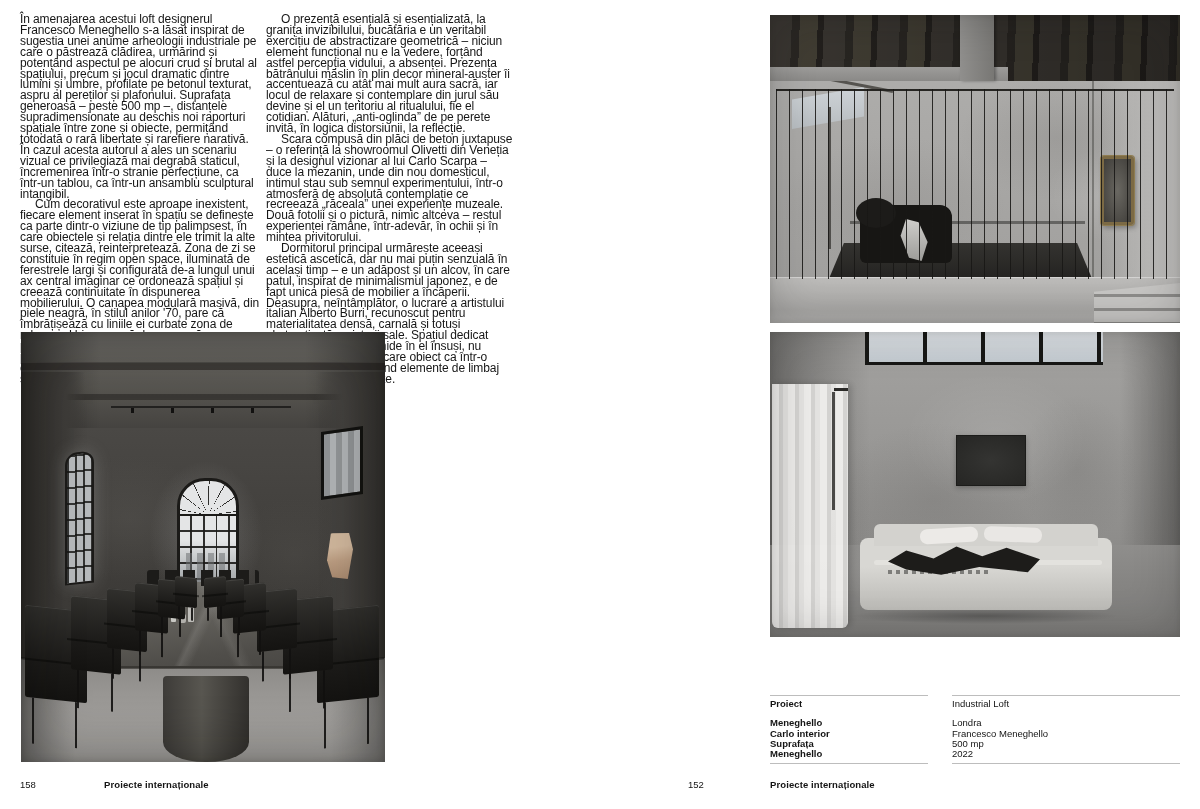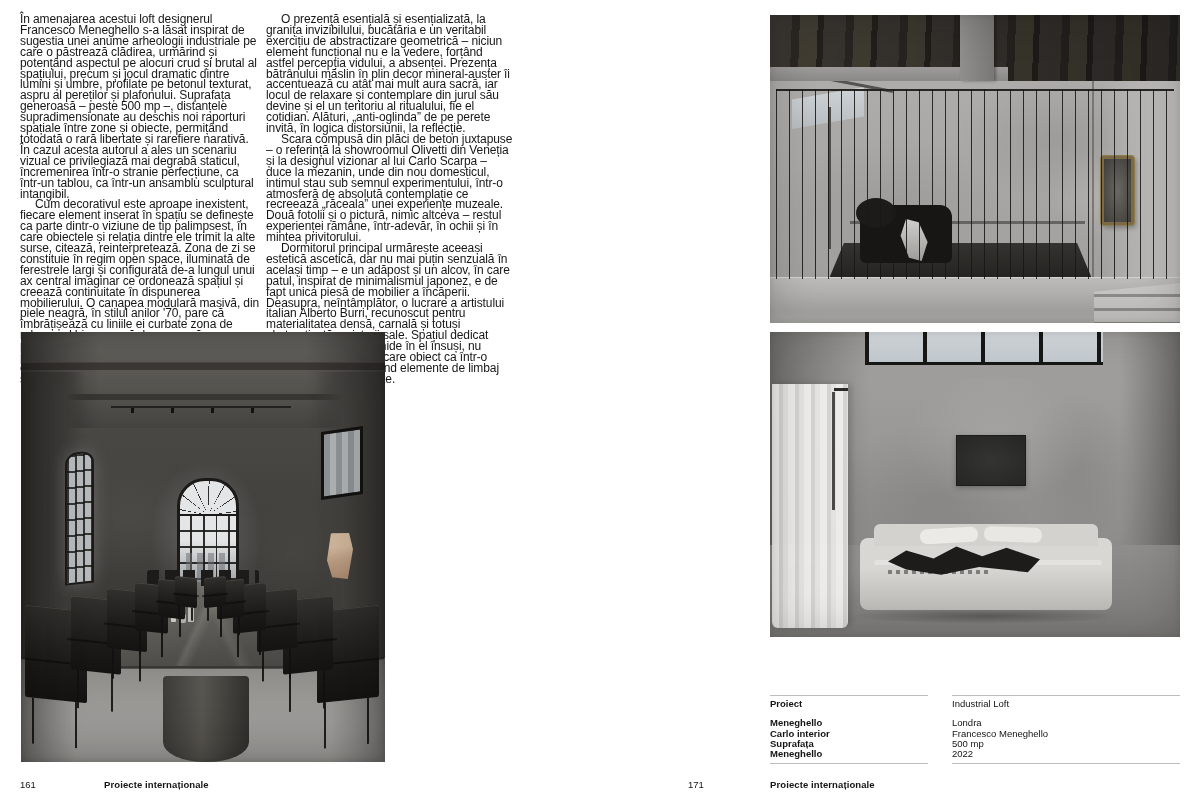--- a/index.html
+++ b/index.html
@@ -314,19 +314,19 @@
       <div>Industrial Loft</div>
       <div class="info-spacer"></div>
       <div>Londra</div>
       <div>Francesco Meneghello</div>
       <div>500 mp</div>
       <div>2022</div>
     </div>
   </div>
 
   <div class="folio folio-left">
-    <span class="pagenum">161</span><span class="seclabel">Proiecte internaționale</span>
+    <span class="pagenum">158</span><span class="seclabel">Proiecte internaționale</span>
   </div>
   <div class="folio folio-right">
-    <span class="pagenum">171</span><span class="seclabel">Proiecte internaționale</span>
+    <span class="pagenum">152</span><span class="seclabel">Proiecte internaționale</span>
   </div>
 
 </div>
 
 </body></html>

